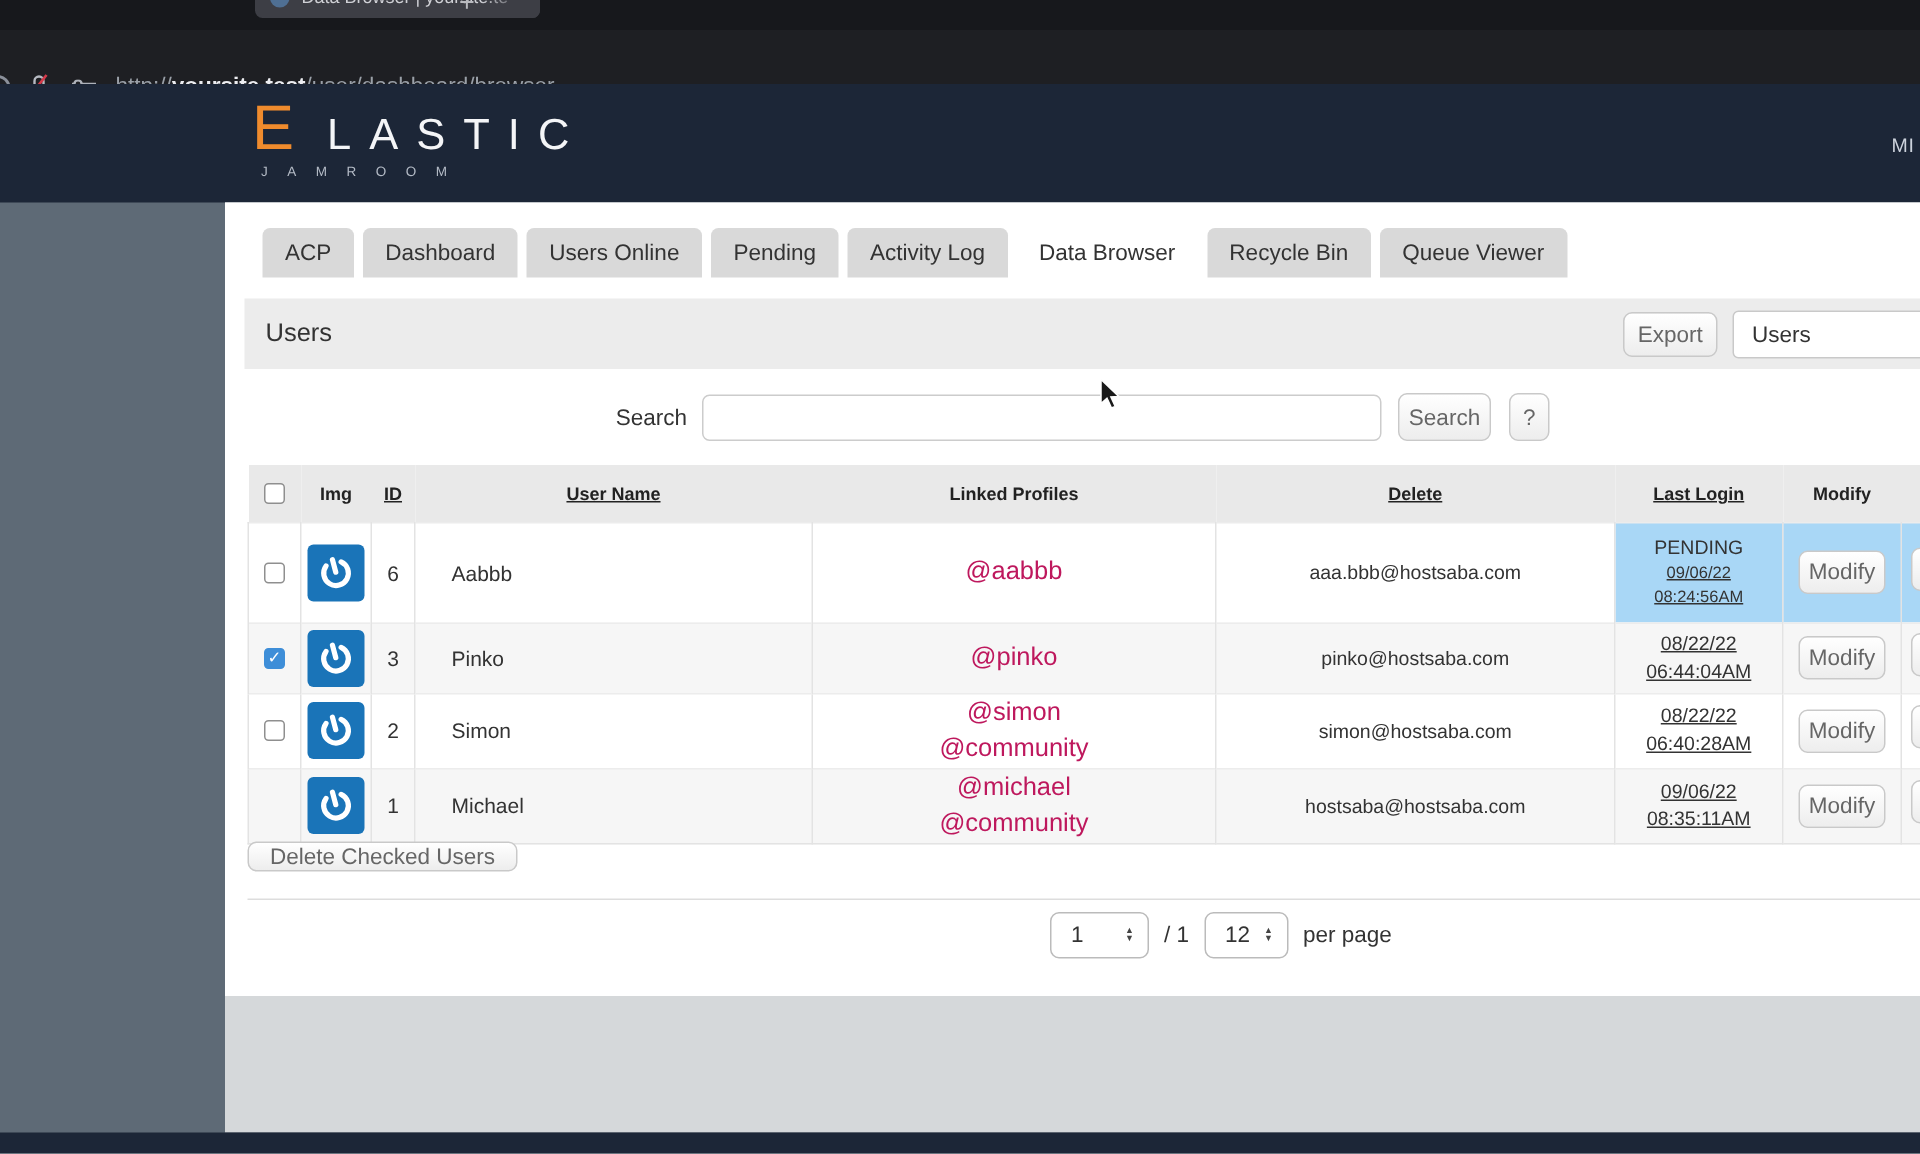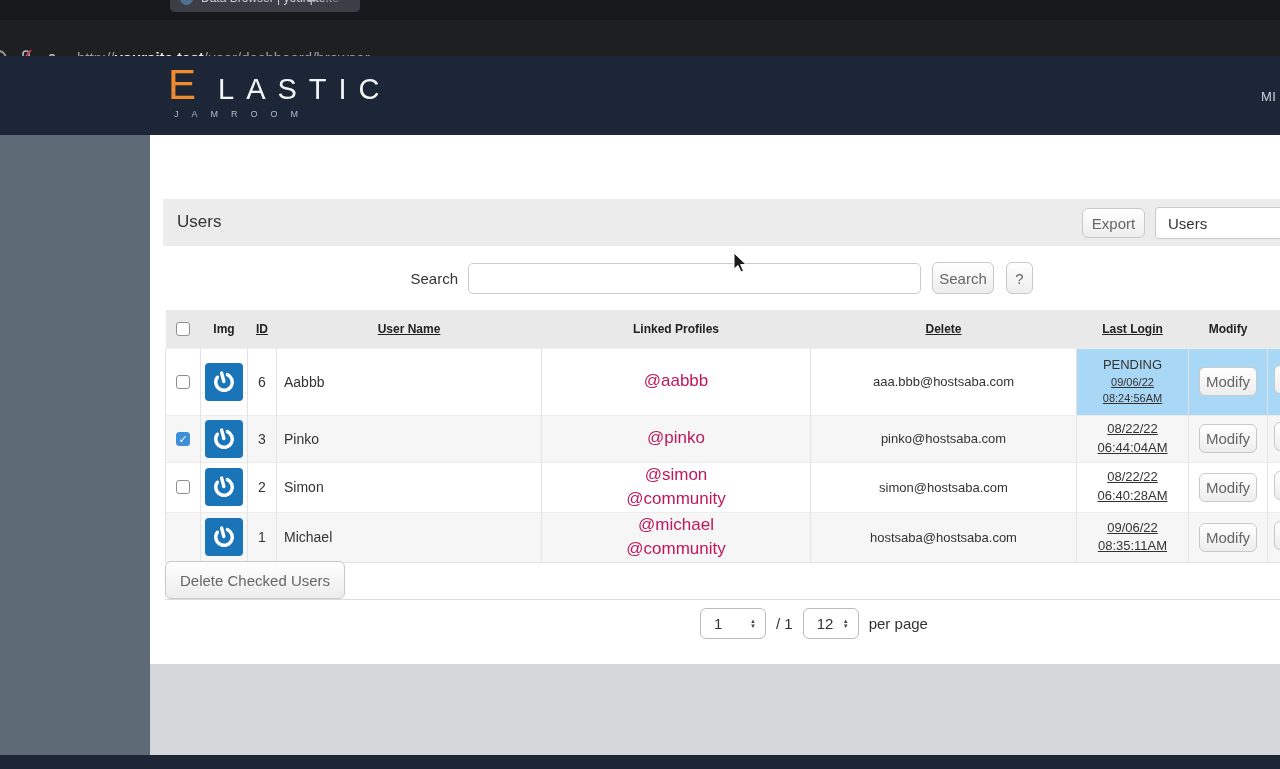--- a/index.html
+++ b/index.html
@@ -66,32 +66,32 @@
   tr.hl td.col-login, tr.hl td.col-mod, tr.hl td.col-extra { background:#a9d7f6; }
 
   .cb { width:14px; height:14px; border:1px solid #8f8f8f; border-radius:3px; background:#fff; margin:0 auto; font-size:11px; line-height:13px; color:#fff; text-align:center; }
   .cb.checked { background:#3e8ed8; border-color:#3e8ed8; }
   .cb.checked::after { content:"✓"; }
 
   .avatar { width:38px; height:38px; background:#1a74b8; border-radius:4px; margin:0 auto; display:flex; align-items:center; justify-content:center; }
   .avatar svg { transform:rotate(-15deg); }
 
   td.col-id { font-size:14px; color:#333; }
-  td.col-name { text-align:left; padding-left:7px; font-size:14px; color:#333; }
+  td.col-name { text-align:left; padding-left:24px; font-size:14px; color:#333; }
   td.col-prof { font-size:17px; color:#be185d; white-space:pre-line; line-height:1.45; }
   td.col-mail { font-size:13px; color:#333; }
   td.col-login { font-size:13px; color:#333; line-height:1.45; }
   .login-status { display:block; font-size:13px; }
   tr.hl .login-date, tr.hl .login-time { font-size:11px; }
   .login-date,.login-time { display:block;text-decoration:underline; }
   .modify-btn { width:58px; height:29px; }
   .extra-btn { width:60px; height:29px; margin-left:6px; }
   td.col-extra { text-align:left; }
 
-  .delete-btn { position:absolute; left:15px; top:426px; height:38px; padding:0 14px; }
+  .delete-btn { position:absolute; left:15px; top:426px; height:20px; padding:0 14px; }
   .divider { position:absolute; left:15px; top:464px; width:1181px; border-top:1px solid #ddd; }
   .pagination { position:absolute; left:15px; top:473px; width:1181px; display:flex; align-items:center; padding-left:535px; gap:10px; }
   .pgsel { height:31px; border:1px solid #bbb; border-radius:6px; background:#fff; display:flex; align-items:center; padding:0 9px 0 13px; font-size:15px; color:#333; }
   .pgsel.w1{width:66px} .pgsel.w2{width:56px}
   .spin { margin-left:auto; display:flex; flex-direction:column; font-size:6px; line-height:5px; color:#444; }
   .pg-label { font-size:15px; color:#333; }
 
   .cursor { position:absolute; left:733px; top:252px; z-index:99; }
 </style>
 </head>
@@ -135,20 +135,30 @@
     </div>
     <div class="logo-sub">JAMROOM</div>
   </div>
   <div class="user-menu">MI</div>
 </div>
 
 <div class="wrapper-bg"></div>
 
 <div class="panel">
 
+  <div class="nav-tabs">
+    <div class="nav-tab">ACP</div>
+    <div class="nav-tab">Dashboard</div>
+    <div class="nav-tab">Users Online</div>
+    <div class="nav-tab">Pending</div>
+    <div class="nav-tab">Activity Log</div>
+    <div class="nav-tab active">Data Browser</div>
+    <div class="nav-tab">Recycle Bin</div>
+    <div class="nav-tab">Queue Viewer</div>
+  </div>
 
   <div class="toolbar">
     <div class="toolbar-title">Users</div>
     <div class="btn export-btn">Export</div>
     <div class="export-select">Users</div>
   </div>
 
   <div class="search-row">
     <div class="search-label">Search</div>
     <input class="search-input" type="text" value="" style="">

